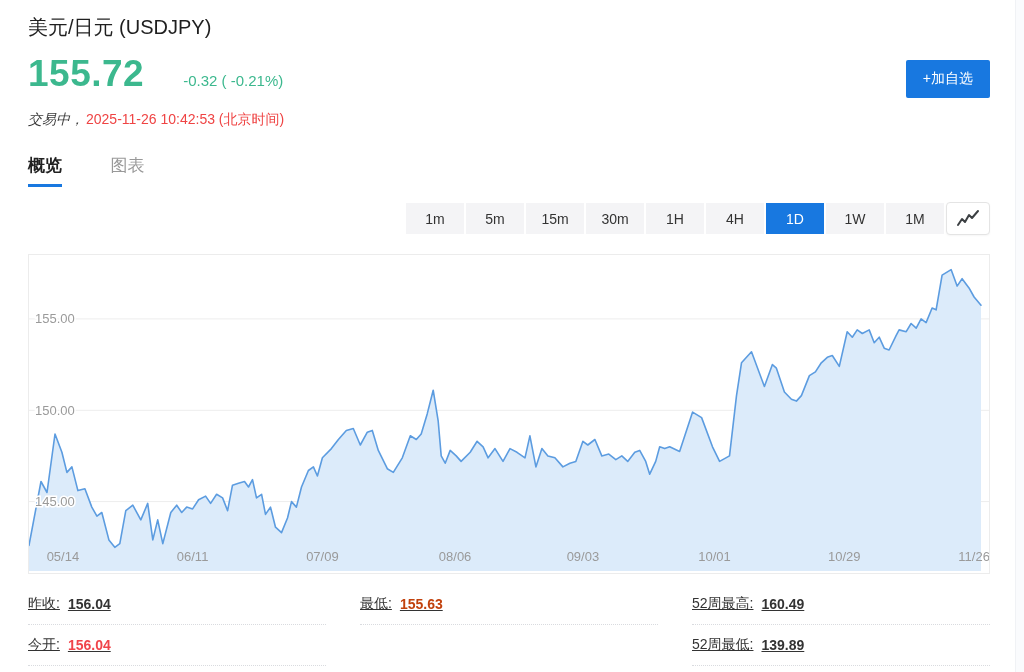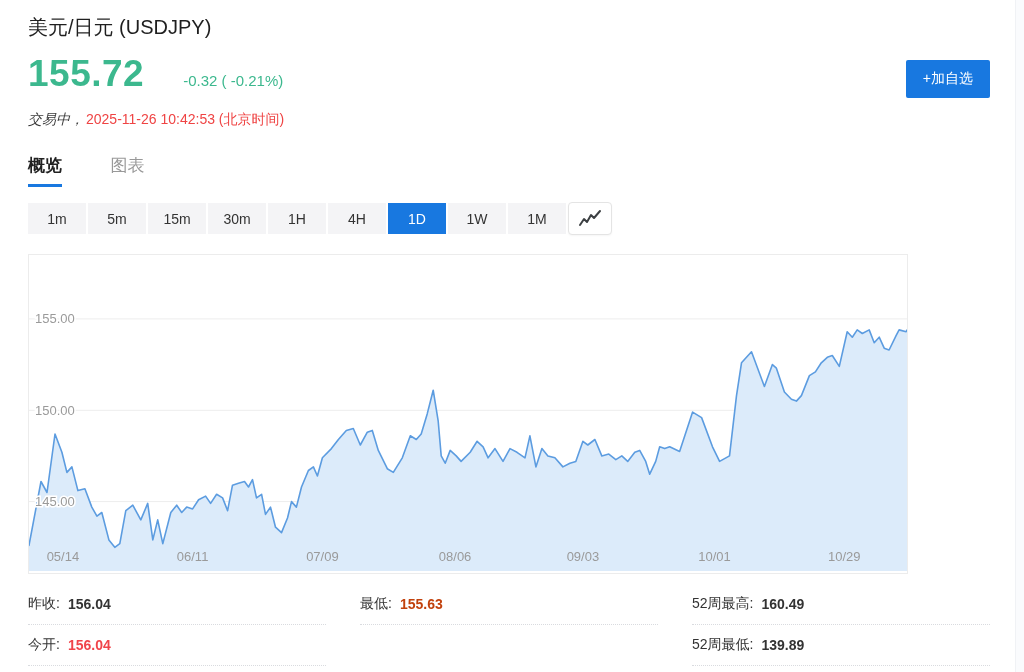--- a/index.html
+++ b/index.html
@@ -19,31 +19,31 @@
   .price-row{display:flex;align-items:baseline;margin-top:14px;height:42px;gap:8px;}
   .price{font-size:37px;font-weight:bold;color:var(--green);letter-spacing:.5px;line-height:42px;}
   .change{font-size:15px;color:var(--green);margin-left:31px;}
   .status-row{margin-top:16px;font-size:14px;line-height:17px;}
   .status-label{color:#3a3a3a;font-style:italic;}
   .timestamp{color:#ef4444;margin-left:2px;}
   .tabs{margin-top:26px;height:30px;}
   .tab{display:inline-block;font-size:17px;color:#999;padding-bottom:7px;cursor:pointer;}
   .tab.active{color:#222;font-weight:bold;border-bottom:3px solid var(--blue);}
   .tab + .tab{margin-left:44px;}
-  .tf-row{margin-top:18px;display:flex;justify-content:flex-start;align-items:center;height:33px;}
+  .tf-row{margin-top:18px;display:flex;justify-content:flex-end;align-items:center;height:33px;}
   .tf-group{display:flex;}
   .tf{width:58px;height:31px;margin-right:2px;border:none;background:#f4f4f6;color:#333;
     font-size:14px;cursor:pointer;font-family:inherit;}
   .tf.active{background:var(--blue);color:#fff;}
   .chart-type-btn{width:44px;height:33px;background:#fff;border:1px solid #e4e4e4;border-radius:4px;
     display:flex;align-items:center;justify-content:center;cursor:pointer;box-shadow:0 1px 2px rgba(0,0,0,.04);}
-  .chart-box{margin-top:19px;width:880px;height:320px;border:1px solid #ececec;position:relative;overflow:hidden;}
+  .chart-box{margin-top:19px;width:962px;height:320px;border:1px solid #ececec;position:relative;overflow:hidden;}
   .ytick{font-size:13px;fill:#9a9a9a;paint-order:stroke;stroke:#ffffff;stroke-width:3px;}
   .xtick{font-size:13px;fill:#9a9a9a;}
-  .stats{margin-top:10px;display:grid;grid-template-columns:1fr 1fr 1fr;column-gap:34px;}
+  .stats{margin-top:10px;display:grid;grid-template-columns:1fr 1fr 1fr;column-gap:34px;text-decoration:underline;}
   .stat-row{display:flex;align-items:center;height:41px;border-bottom:1px dotted #d9dbdf;
     font-size:14px;color:#333;}
   .stat-row .val{font-weight:bold;margin-left:8px;color:#333;}
   .scrollbar{position:absolute;top:0;right:0;width:9px;height:672px;background:#fafbfd;
     border-left:1px solid #f0f2f5;}
 </style>
 </head>
 <body>
 
 <div class="page">

